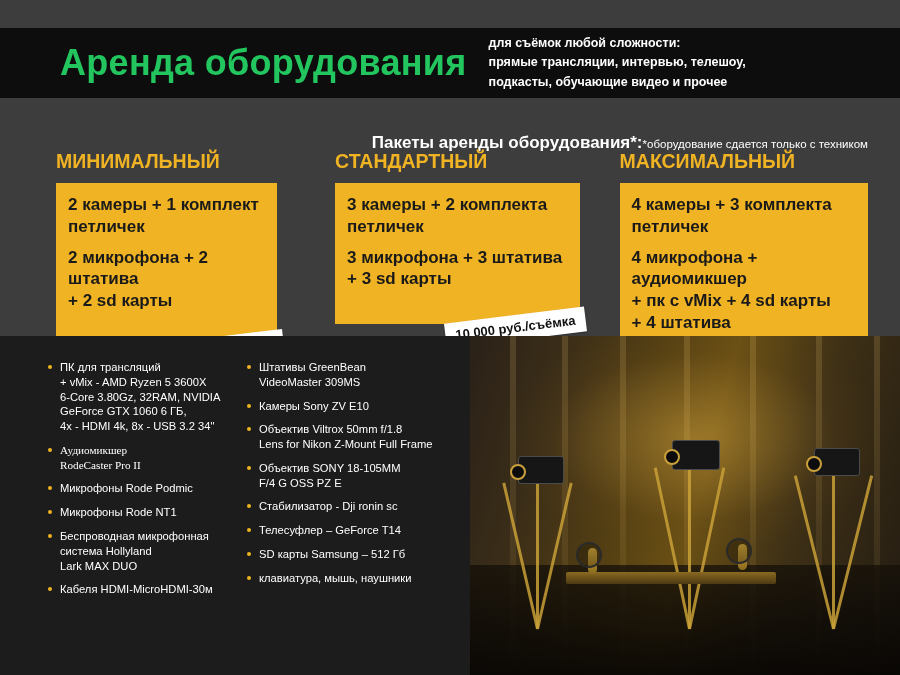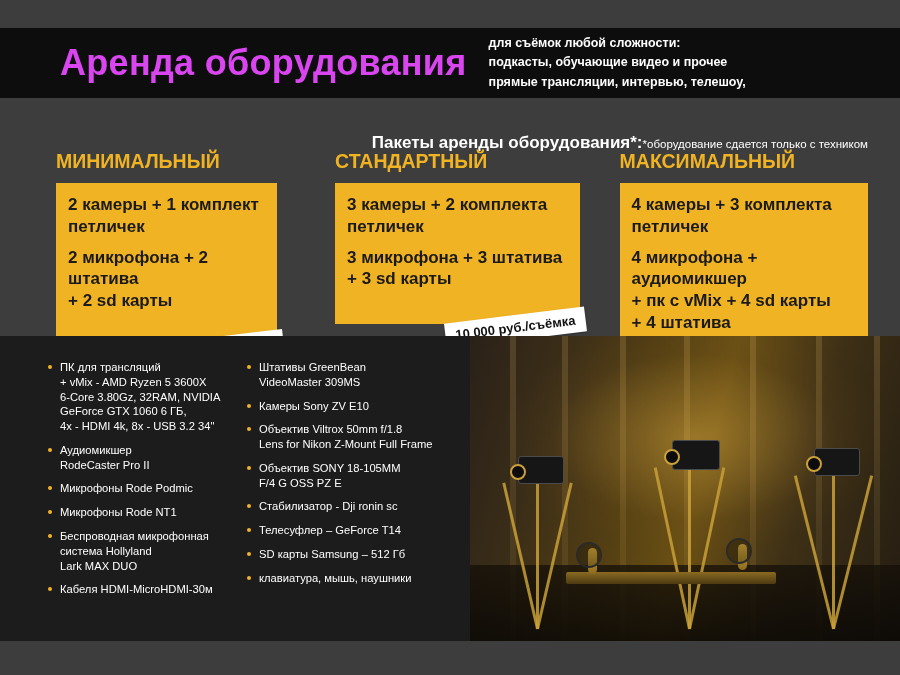--- a/index.html
+++ b/index.html
@@ -19,21 +19,21 @@
   .header-band {
     position: absolute;
     top: 28px; left: 0;
     width: 900px; height: 70px;
     background: #0d0d0d;
     display: flex;
     align-items: center;
   }
   .header-title {
     margin-left: 60px;
-    color: #d946ef;
+    color: #22c55e;
     font-size: 36px;
     font-weight: bold;
     letter-spacing: 0.3px;
     white-space: nowrap;
   }
   .header-sub {
     margin-left: 22px;
     color: #ffffff;
     font-size: 12.5px;
     font-weight: bold;
@@ -115,21 +115,21 @@
     padding: 5px 10px;
     transform: rotate(-7deg);
     white-space: nowrap;
     box-shadow: 0 1px 2px rgba(0,0,0,0.25);
   }
 
   
   .lower {
     position: absolute;
     top: 336px; left: 0;
-    width: 900px; height: 305px;
+    width: 900px; height: 339px;
     background: #1c1c1c;
     overflow: hidden;
   }
 
   .spec-cols {
     position: absolute;
     top: 24px; left: 0;
     width: 470px;
     display: flex;
   }
@@ -226,22 +226,22 @@
 </style>
 </head>
 <body>
 
 <div class="page">
 
   <div class="header-band">
     <div class="header-title">Аренда оборудования</div>
     <div class="header-sub">
       <div>для съёмок любой сложности:</div>
+      <div>прямые трансляции, интервью, телешоу,</div>
       <div>подкасты, обучающие видео и прочее</div>
-      <div>прямые трансляции, интервью, телешоу,</div>
     </div>
   </div>
 
   <div class="packages">
     <div class="packages-head">
       <div class="packages-title">Пакеты аренды оборудования*:</div>
       <div class="packages-note">*оборудование сдается только с техником</div>
     </div>
 
     <div class="cols">
@@ -283,21 +283,21 @@
   <div class="lower">
 
     <div class="spec-cols">
       <div class="spec-col">
         <ul class="spec">
           <li style="white-space: pre-line;">ПК для трансляций
 + vMix - AMD Ryzen 5 3600X
 6-Core 3.80Gz, 32RAM, NVIDIA
 GeForce GTX 1060 6 ГБ,
 4x - HDMI 4k, 8x - USB 3.2 34"</li>
-          <li style="white-space: pre-line;">Аудиомикшер
+          <li style="white-space: pre-line; font-family: Liberation Serif, serif;">Аудиомикшер
 RodeCaster Pro II</li>
           <li>Микрофоны Rode Podmic</li>
           <li>Микрофоны Rode NT1</li>
           <li style="white-space: pre-line;">Беспроводная микрофонная
 система  Hollyland
 Lark MAX DUO</li>
           <li>Кабеля HDMI-MicroHDMI-30м</li>
         </ul>
       </div>
       <div class="spec-col second">

